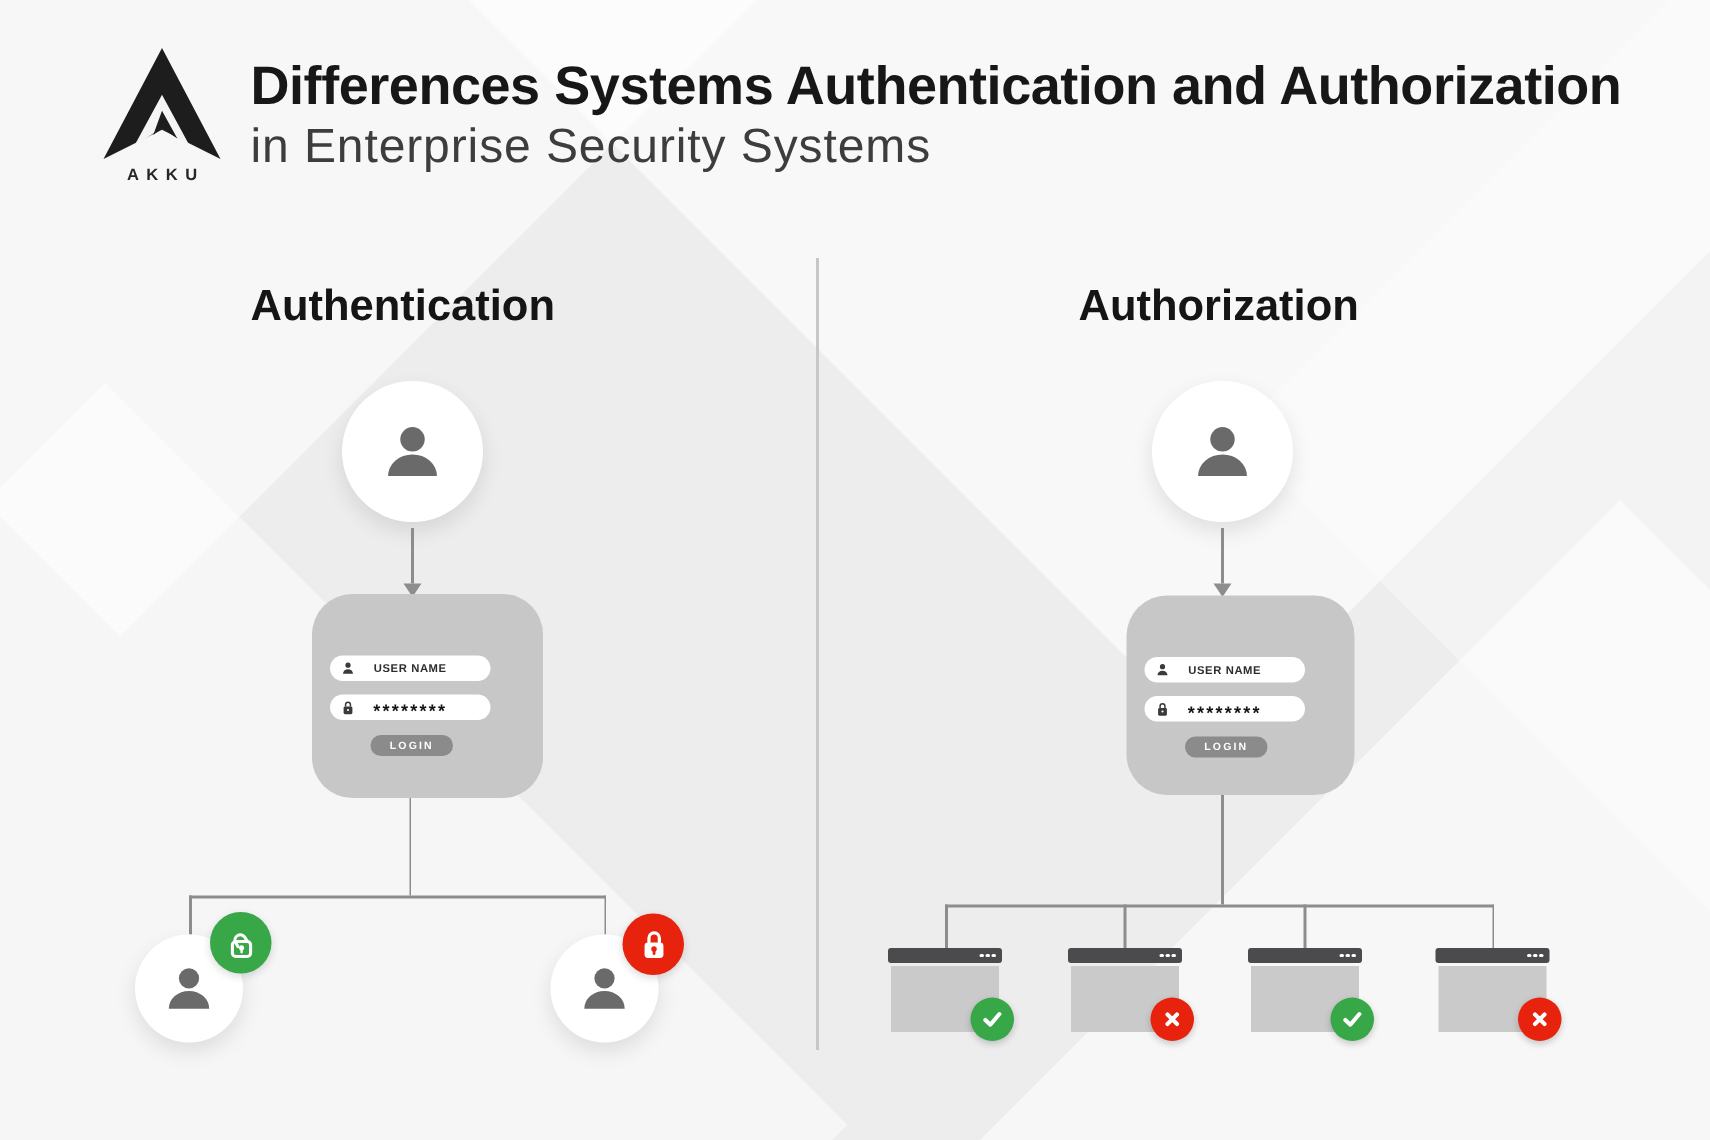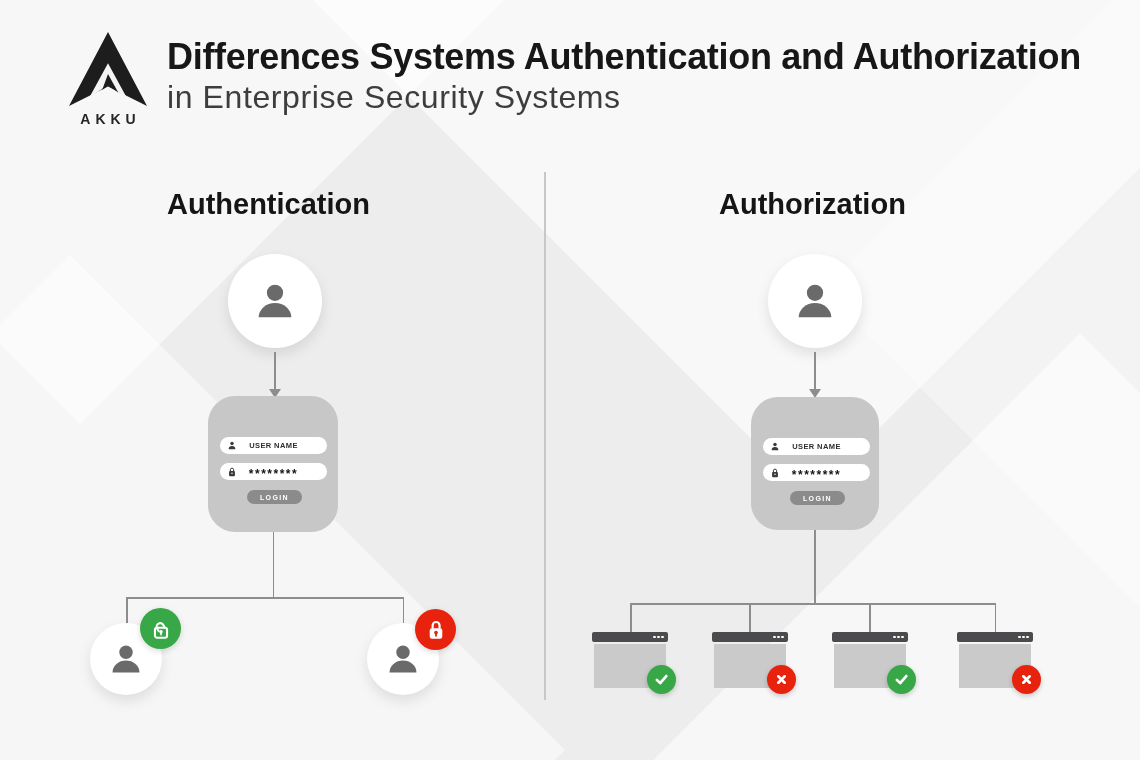--- a/index.html
+++ b/index.html
@@ -10,21 +10,21 @@
   .chv{position:absolute;transform:rotate(45deg);pointer-events:none;}
   .chv1{top:-300px;left:-220px;width:600px;height:600px;background:rgba(255,255,255,.55);}
   .chv2{top:-420px;left:430px;width:760px;height:760px;background:rgba(255,255,255,.6);}
   .chv3{top:400px;left:-280px;width:700px;height:700px;background:rgba(255,255,255,.5);}
   .chv4{top:470px;left:750px;width:660px;height:660px;background:rgba(255,255,255,.55);}
   .chv5{top:30px;left:930px;width:520px;height:520px;background:rgba(255,255,255,.35);}
 
   
   .logo{position:absolute;left:62px;top:30px;width:92px;text-align:center;}
   .logo-mark{display:block;margin:0 auto;}
-  .logo-text{display:block;margin-top:3px;font-size:14px;font-weight:600;
+  .logo-text{display:block;margin-top:3px;font-size:11px;font-weight:600;
              letter-spacing:5px;color:#262626;padding-left:5px;}
   .title{position:absolute;left:167px;top:38px;font-size:36px;line-height:37px;
          font-weight:bold;color:#171717;letter-spacing:-.3px;white-space:nowrap;}
   .subtitle{position:absolute;left:167px;top:80px;font-size:32px;line-height:34px;
             font-weight:300;color:#3d3d3d;letter-spacing:.6px;white-space:nowrap;}
 
   .col-heading{position:absolute;font-size:29px;font-weight:bold;color:#151515;white-space:nowrap;}
   .h-authn{left:167px;top:188px;}
   .h-authz{left:719px;top:188px;}
 
@@ -38,21 +38,21 @@
   .pc-big{width:94px;height:94px;}
   .pc-small{width:72px;height:72px;}
 
   
   .line{position:absolute;background:#8d8d8d;}
   .arrow-stem{position:absolute;width:2px;background:#8d8d8d;}
   .arrow-head{position:absolute;width:0;height:0;border-left:6px solid transparent;
               border-right:6px solid transparent;border-top:9px solid #8d8d8d;}
 
   
-  .login-card{position:absolute;background:#c7c7c8;border-radius:27px;}
+  .login-card{position:absolute;background:#c7c7c8;border-radius:27px;padding-left:24px;}
   .pill{position:absolute;left:12px;width:107px;height:17px;background:#fff;
         border-radius:9px;display:flex;align-items:center;justify-content:center;}
   .pill .field-icon{position:absolute;left:8px;top:4px;}
   .pill-user{top:41px;}
   .pill-pass{top:67px;}
   .pill-text{font-size:7.5px;font-weight:bold;color:#2d2d2d;letter-spacing:.4px;}
   .mask-text{font-size:12px;font-weight:bold;color:#141414;letter-spacing:1.5px;
              padding-top:5px;}
   .login-btn{position:absolute;left:39px;top:94px;width:55px;height:14px;
              background:#8b8b8b;border-radius:7px;display:flex;align-items:center;

